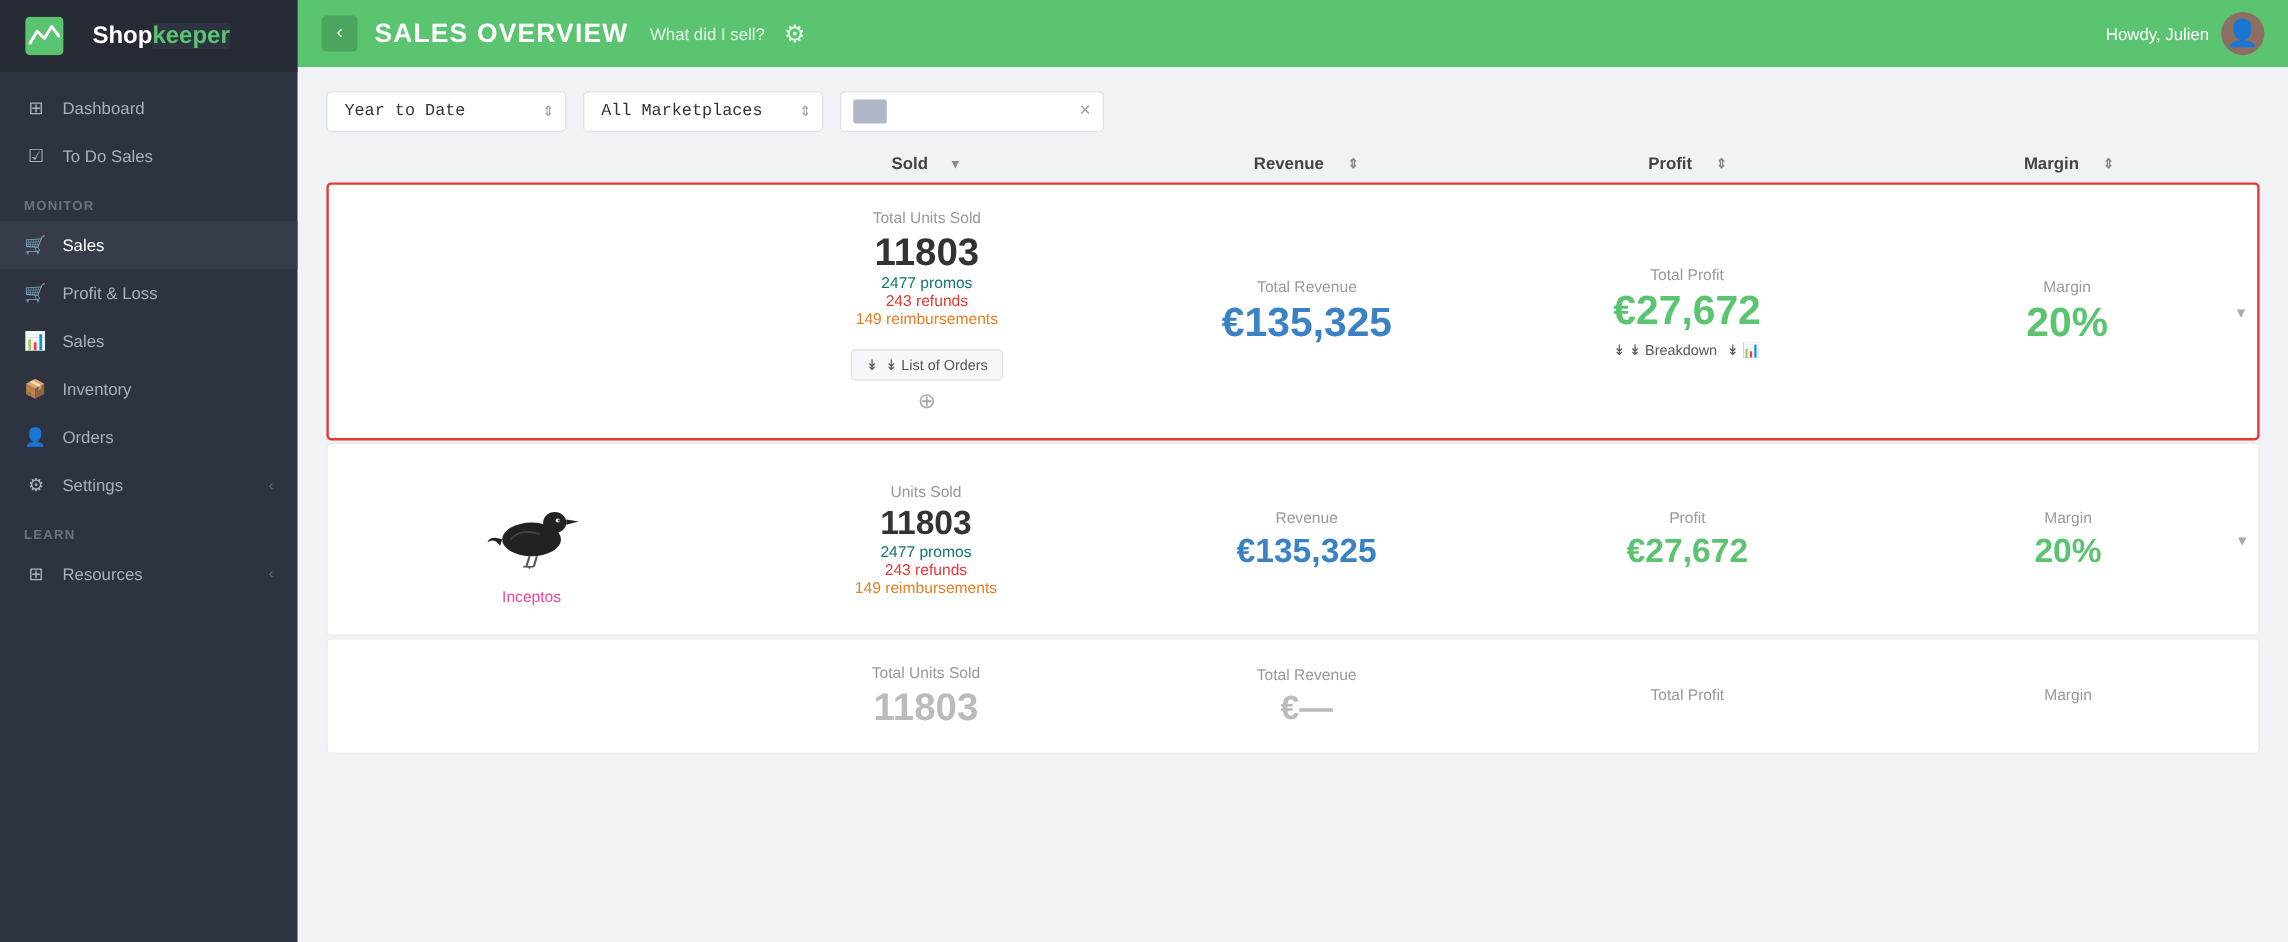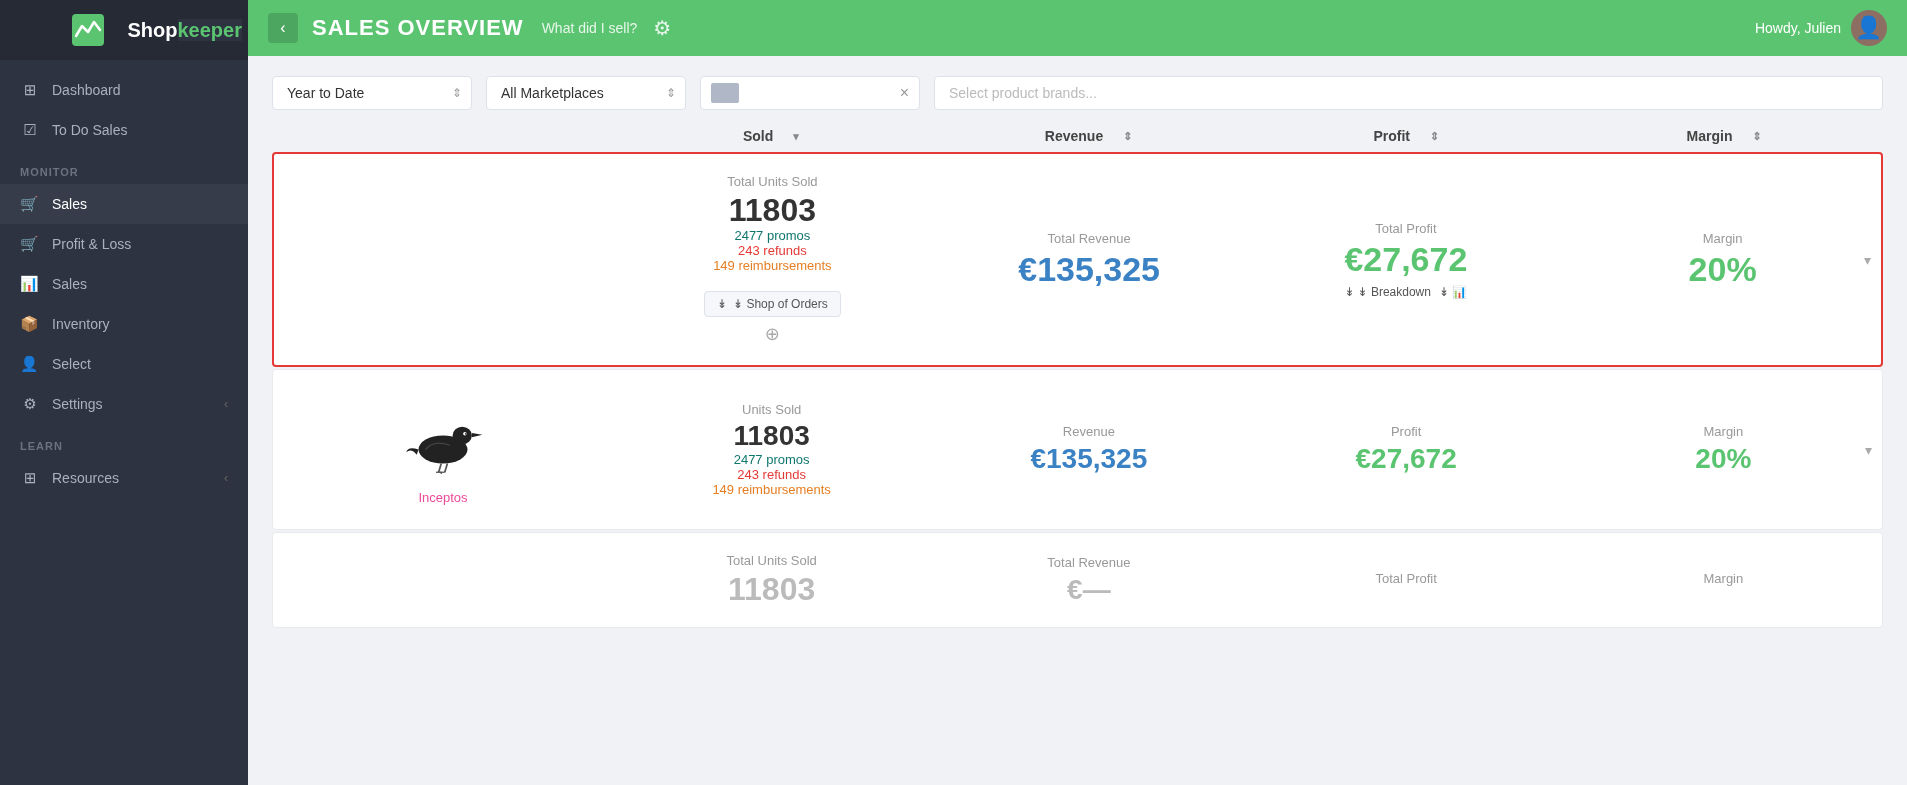--- a/index.html
+++ b/index.html
@@ -9,27 +9,26 @@
     .sidebar {
       width: 248px;
       min-width: 248px;
       background: #2d3340;
       color: #aab0bc;
       display: flex;
       flex-direction: column;
       height: 785px;
     }
     .sidebar-logo {
-      padding: 14px 6px;
+      padding: 14px 21px;
       background: #252a35;
       display: flex;
       align-items: center;
       gap: 24px;
       min-height: 56px;
-      justify-content: flex-end;
     }
     .logo-icon {
       width: 32px;
       height: 32px;
     }
 
     .sidebar-nav { flex: 1; padding-top: 10px; }
     .nav-item {
       display: flex;
       align-items: center;
@@ -138,20 +137,21 @@
       background: #fff;
       border: 1px solid #dde1e8;
       border-radius: 4px;
       padding: 8px 32px 8px 14px;
       font-size: 14px;
       color: #333;
       appearance: none;
       cursor: pointer;
       min-width: 200px;
       position: relative;
+      font-family: Liberation Mono, monospace;
     }
     .select-wrapper {
       position: relative;
       display: inline-flex;
       align-items: center;
     }
     .select-wrapper::after {
       content: '⇕';
       position: absolute;
       right: 10px;
@@ -402,21 +402,21 @@
     <div class="nav-item">
       <span class="nav-icon">📊</span>
       <span>Sales</span>
     </div>
     <div class="nav-item">
       <span class="nav-icon">📦</span>
       <span>Inventory</span>
     </div>
     <div class="nav-item">
       <span class="nav-icon">👤</span>
-      <span>Select</span>
+      <span>Orders</span>
     </div>
     <div class="nav-item">
       <span class="nav-icon">⚙</span>
       <span>Settings</span>
       <span style="margin-left:auto; font-size:12px; color:#666;">‹</span>
     </div>
 
     <div class="sidebar-section-label">LEARN</div>
     <div class="nav-item">
       <span class="nav-icon">⊞</span>
@@ -462,21 +462,20 @@
           <option>Amazon US</option>
           <option>Amazon UK</option>
           <option>Amazon DE</option>
         </select>
       </div>
       <div class="search-filter">
         <div class="search-filter-thumb"></div>
         <span style="font-size:13px; color:#aaa;">&nbsp;</span>
         <span class="search-filter-clear">×</span>
       </div>
-      <div class="brand-filter">Select product brands...</div>
     </div>
 
     <div class="col-headers">
       <div></div>
       <div class="col-header">
         <span>Sold</span>
         <span class="sort-icon">▾</span>
       </div>
       <div class="col-header">
         <span>Revenue</span>
@@ -497,21 +496,21 @@
 
       <div class="stat-block">
         <div class="stat-label">Total Units Sold</div>
         <div class="stat-value-large">11803</div>
         <div class="stat-sub">2477 promos</div>
         <div class="stat-sub refunds">243 refunds</div>
         <div class="stat-sub reimbursements">149 reimbursements</div>
         <div style="display:flex;justify-content:center;margin-top:8px;">
           <button class="list-orders-btn">
             <span>↡</span>
-            <span style="margin-left:2px;">↡ Shop of Orders</span>
+            <span style="margin-left:2px;">↡ List of Orders</span>
           </button>
         </div>
 
         <div style="margin-top:6px;text-align:center;color:#aaa;font-size:18px;">⊕</div>
       </div>
 
       <div class="stat-block">
         <div class="stat-label">Total Revenue</div>
         <div class="stat-revenue">€135,325</div>
       </div>

